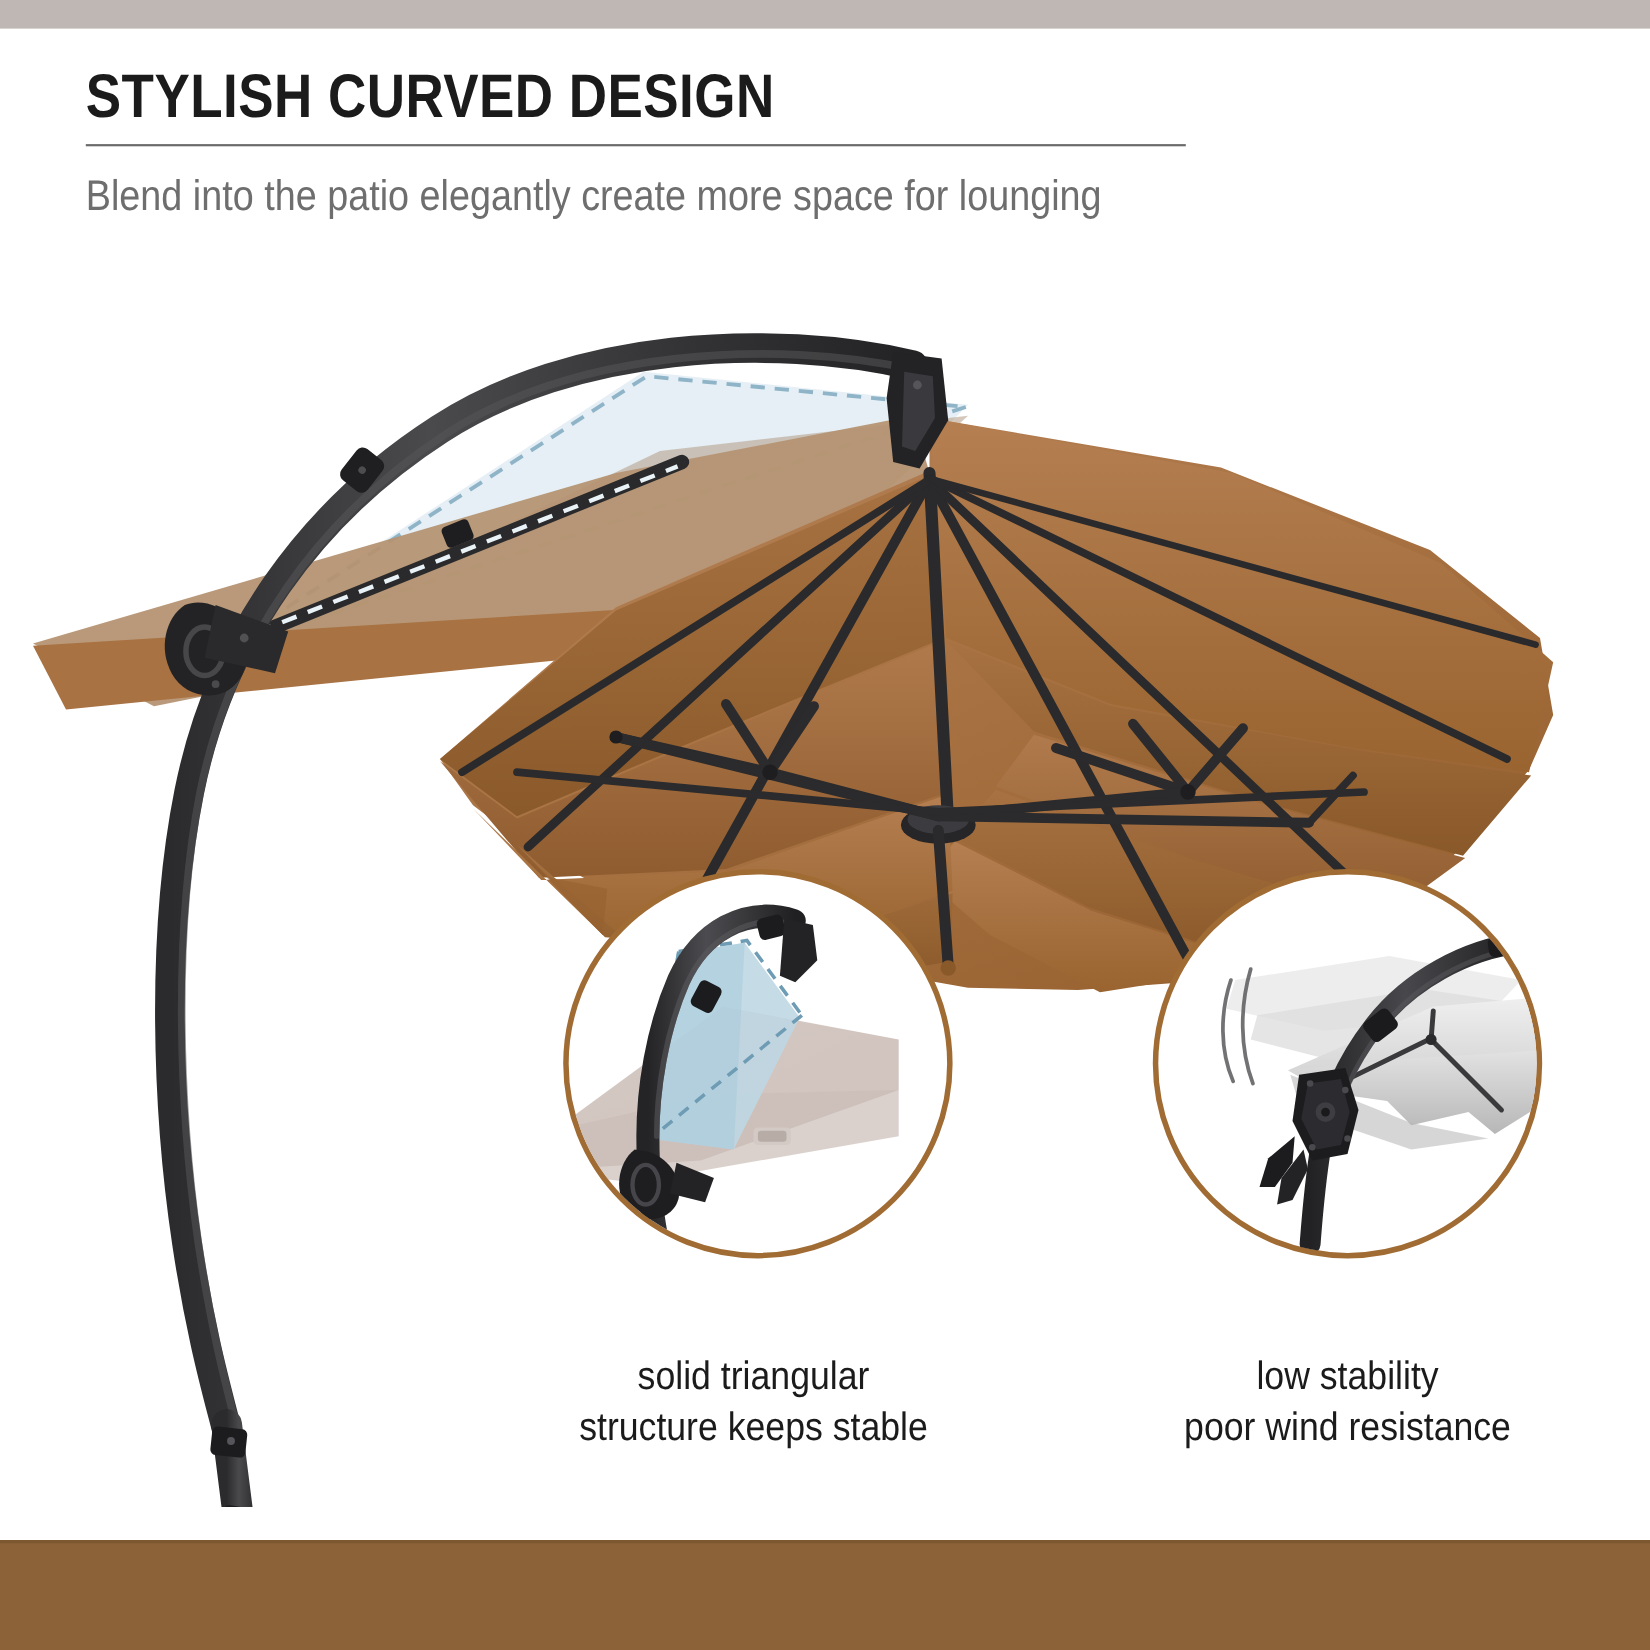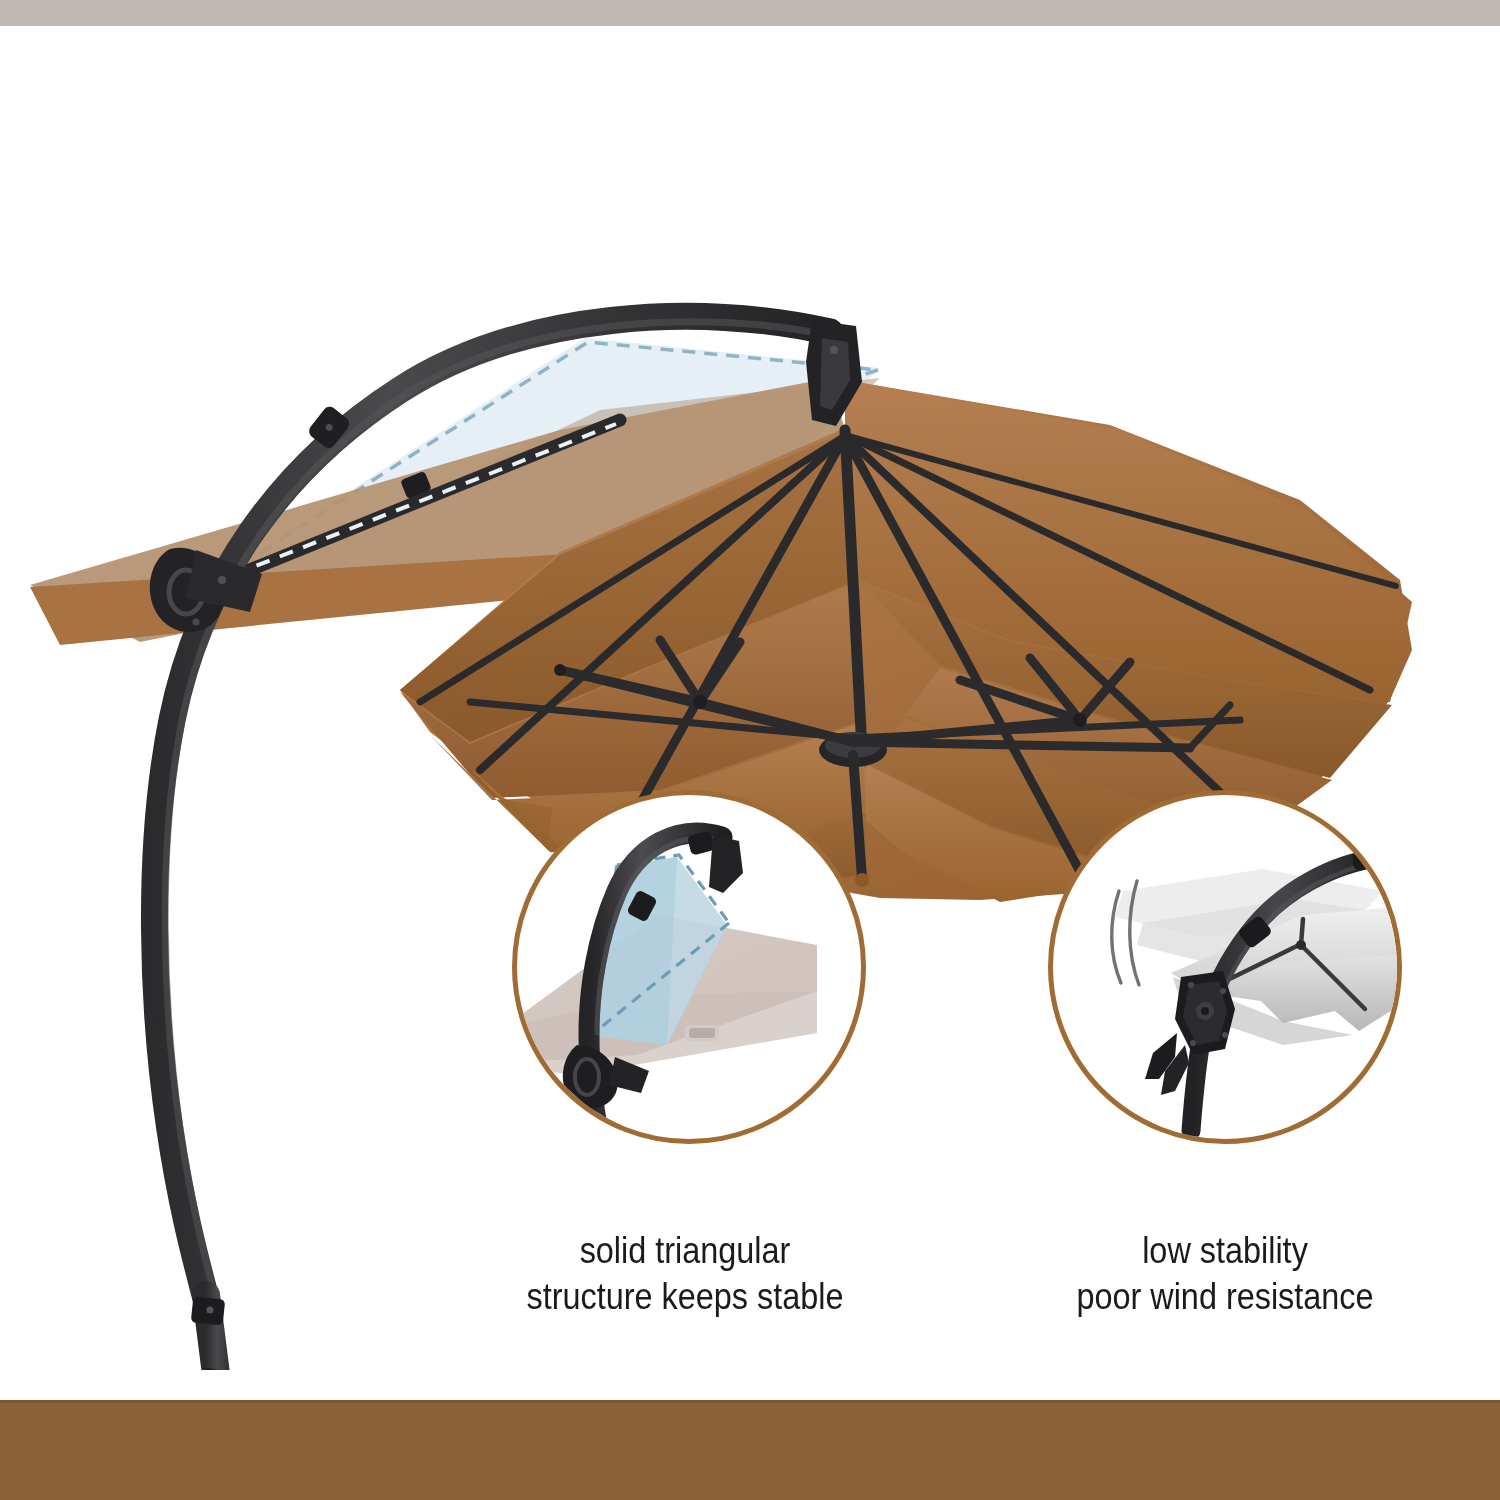--- a/index.html
+++ b/index.html
@@ -90,20 +90,25 @@
   #caption-right { left: 1000px; top: 1228px; width: 450px; }
   .caption .line { display: block; white-space: nowrap; }
 </style>
 </head>
 <body>
 
 <div id="page">
 
   <div id="top-bar" style="background: rgb(191, 183, 180);"></div>
 
+  <div id="header">
+    <div id="title">STYLISH CURVED DESIGN</div>
+    <div id="title-rule"></div>
+    <div id="subtitle">Blend into the patio elegantly create more space for lounging</div>
+  </div>
 
   <svg id="hero" viewBox="0 0 1460 1120" preserveAspectRatio="xMinYMin meet">
     <defs>
       <linearGradient id="canopyTop" x1="0" y1="0" x2="1" y2="0.5">
         <stop offset="0" stop-color="#b8norm"></stop>
       </linearGradient>
       <linearGradient id="gTopPanel" x1="0" y1="0" x2="0.8" y2="1">
         <stop offset="0" stop-color="#b8845a"></stop>
         <stop offset="0.5" stop-color="#a87242"></stop>
         <stop offset="1" stop-color="#96602f"></stop>

